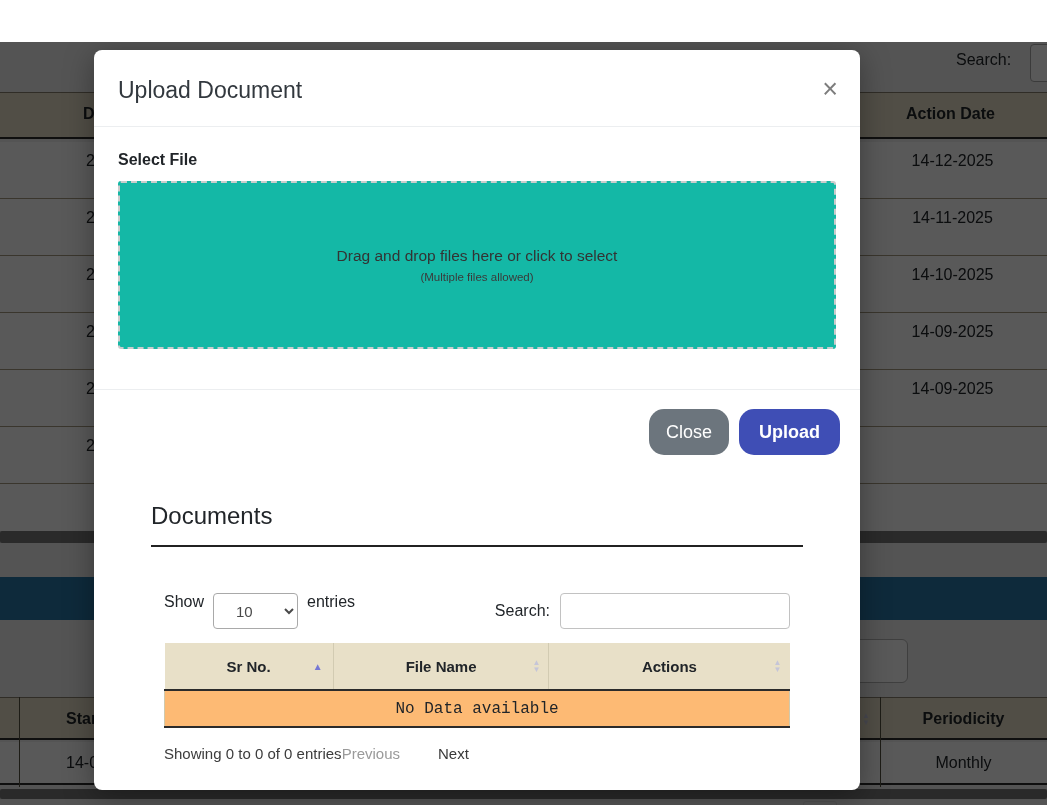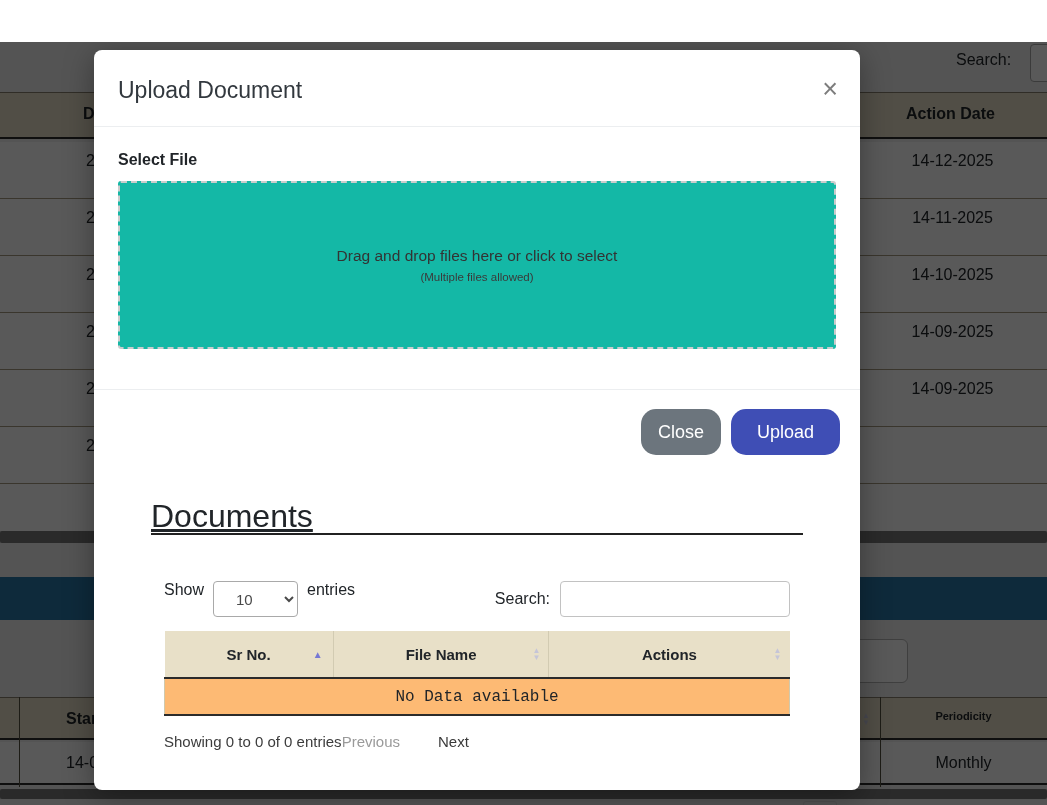--- a/index.html
+++ b/index.html
@@ -29,21 +29,21 @@
   .sb3 { top:798px; height:7px; }
   .bg-navy { position:absolute; left:0; top:535px; width:1047px; height:43px; background:#2a78a8; }
   .bg-input2 { position:absolute; left:700px; top:597px; width:208px; height:44px;
                background:#fff; border:1px solid #b5b5b5; border-radius:6px; }
   .bgb-head { position:absolute; left:0; top:655px; width:1047px; height:43px;
               background:#e8e0c8; border-top:1px solid #8a8270; border-bottom:2px solid #2b2b2b; }
   .bgb-row { position:absolute; left:0; top:700px; width:1047px; height:43px;
              background:#fff; border-bottom:2px solid #2b2b2b; }
   .bgb-frag-start { position:absolute; left:66px; top:12px; font-size:16px; font-weight:bold; }
   .bgb-periodicity { position:absolute; left:880px; right:0; top:12px; text-align:center;
-                     font-size:11px; font-weight:bold; }
+                     font-size:16px; font-weight:bold; }
   .bgb-frag-date { position:absolute; left:66px; top:12px; font-size:16px; }
   .bgb-monthly { position:absolute; left:880px; right:0; top:12px; text-align:center; font-size:16px; }
   .bg-vline { position:absolute; top:655px; height:90px; width:1px; background:#55503f; }
   .vl1 { left:19px; } .vl2 { left:880px; }
   .bgb-sort { position:absolute; left:862px; top:14px; display:flex; flex-direction:column;
               font-size:8px; line-height:7px; color:#cfcfe2; }
   .bg-pager { position:absolute; left:713px; top:758px; height:38px; display:flex;
               align-items:center; font-size:17px; color:#cfcfcf; }
   .bg-pager .pgprev { color:#c9c9c9; margin-right:24px; }
   .bg-pager .pgbox { width:34px; height:37px; border:1px solid #e0e0e0; border-radius:3px;
@@ -66,26 +66,26 @@
   .dropzone { height:168px; border:2px dashed #cccccc; border-radius:3px; background:#14b8a6;
               display:flex; flex-direction:column; align-items:center; justify-content:center;
               cursor:pointer; }
   .dz1 { font-size:15.5px; color:#333; margin-bottom:6px; }
   .dz2 { font-size:11.5px; color:#3a3a3a; }
   .modal-footer { border-top:1px solid #eceef0; padding:19px 20px 18px 20px;
                   display:flex; justify-content:flex-end; gap:10px; }
   .btn { border:none; border-radius:15px; color:#fff; font-size:18px; height:46px;
          font-family:inherit; cursor:pointer; }
   .close-btn { background:#6c757d; width:80px; }
-  .upload-btn { background:#3f4eb5; width:109px; font-weight:normal; }
+  .upload-btn { background:#3f4eb5; width:101px; font-weight:bold; }
 
   
   .docs { margin:30px 57px 0 57px; }
-  .docs-title { font-size:32px; font-weight:500; line-height:26px; padding-bottom:4px;
-                border-bottom:2px solid #212121;text-decoration:underline; }
+  .docs-title { font-size:24px; font-weight:500; line-height:26px; padding-bottom:16px;
+                border-bottom:2px solid #212121; }
   .dtw { margin-top:46px; padding:0 13px; }
   .dt-controls { display:flex; justify-content:space-between; align-items:center; }
   .length { display:flex; align-items:flex-start; gap:9px; font-size:16px; }
   .length select { width:85px; height:36px; border:1px solid #a9a9a9; border-radius:4px;
                    font-size:15px; color:#4a4a4a; padding-left:18px; background:#fff;
                    font-family:inherit; }
   .searchbox { display:flex; align-items:center; gap:10px; font-size:16px; }
   .searchbox input { width:230px; height:36px; border:1px solid #c2c2c2; border-radius:4px;
                      font-size:15px; padding:0 10px; font-family:inherit; }
   .doc-table { width:100%; margin-top:14px; border-collapse:collapse; }

